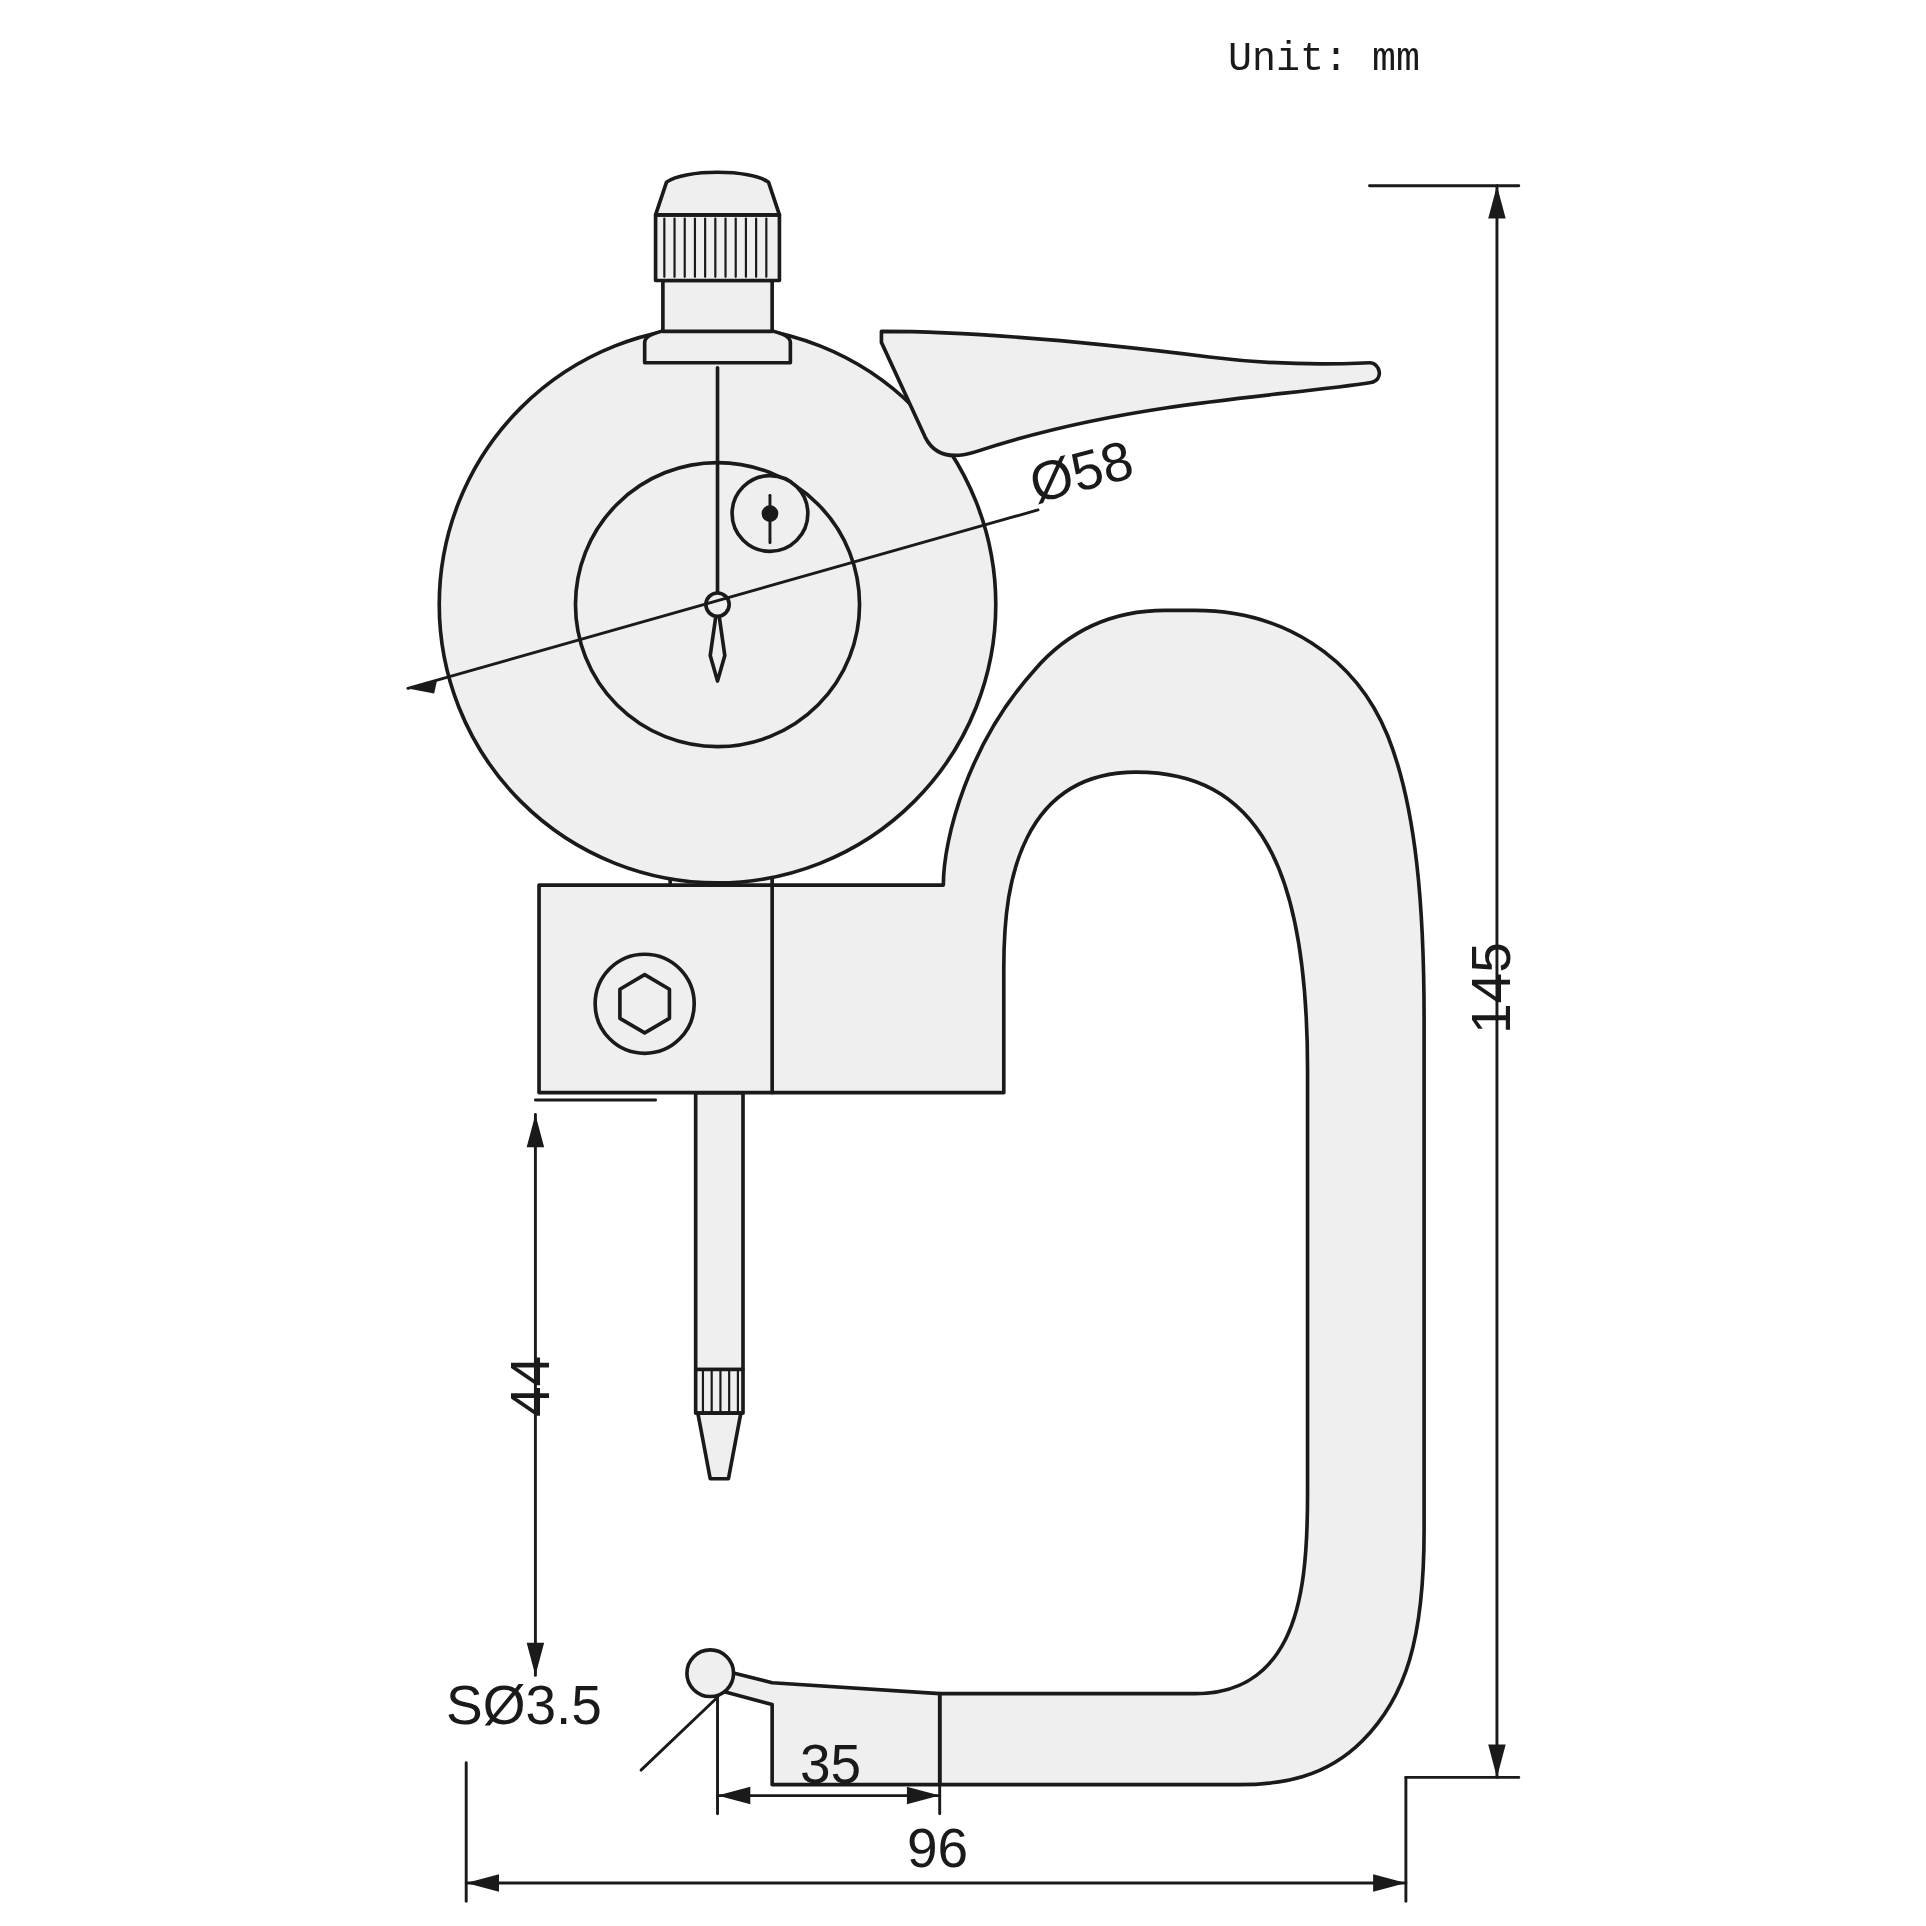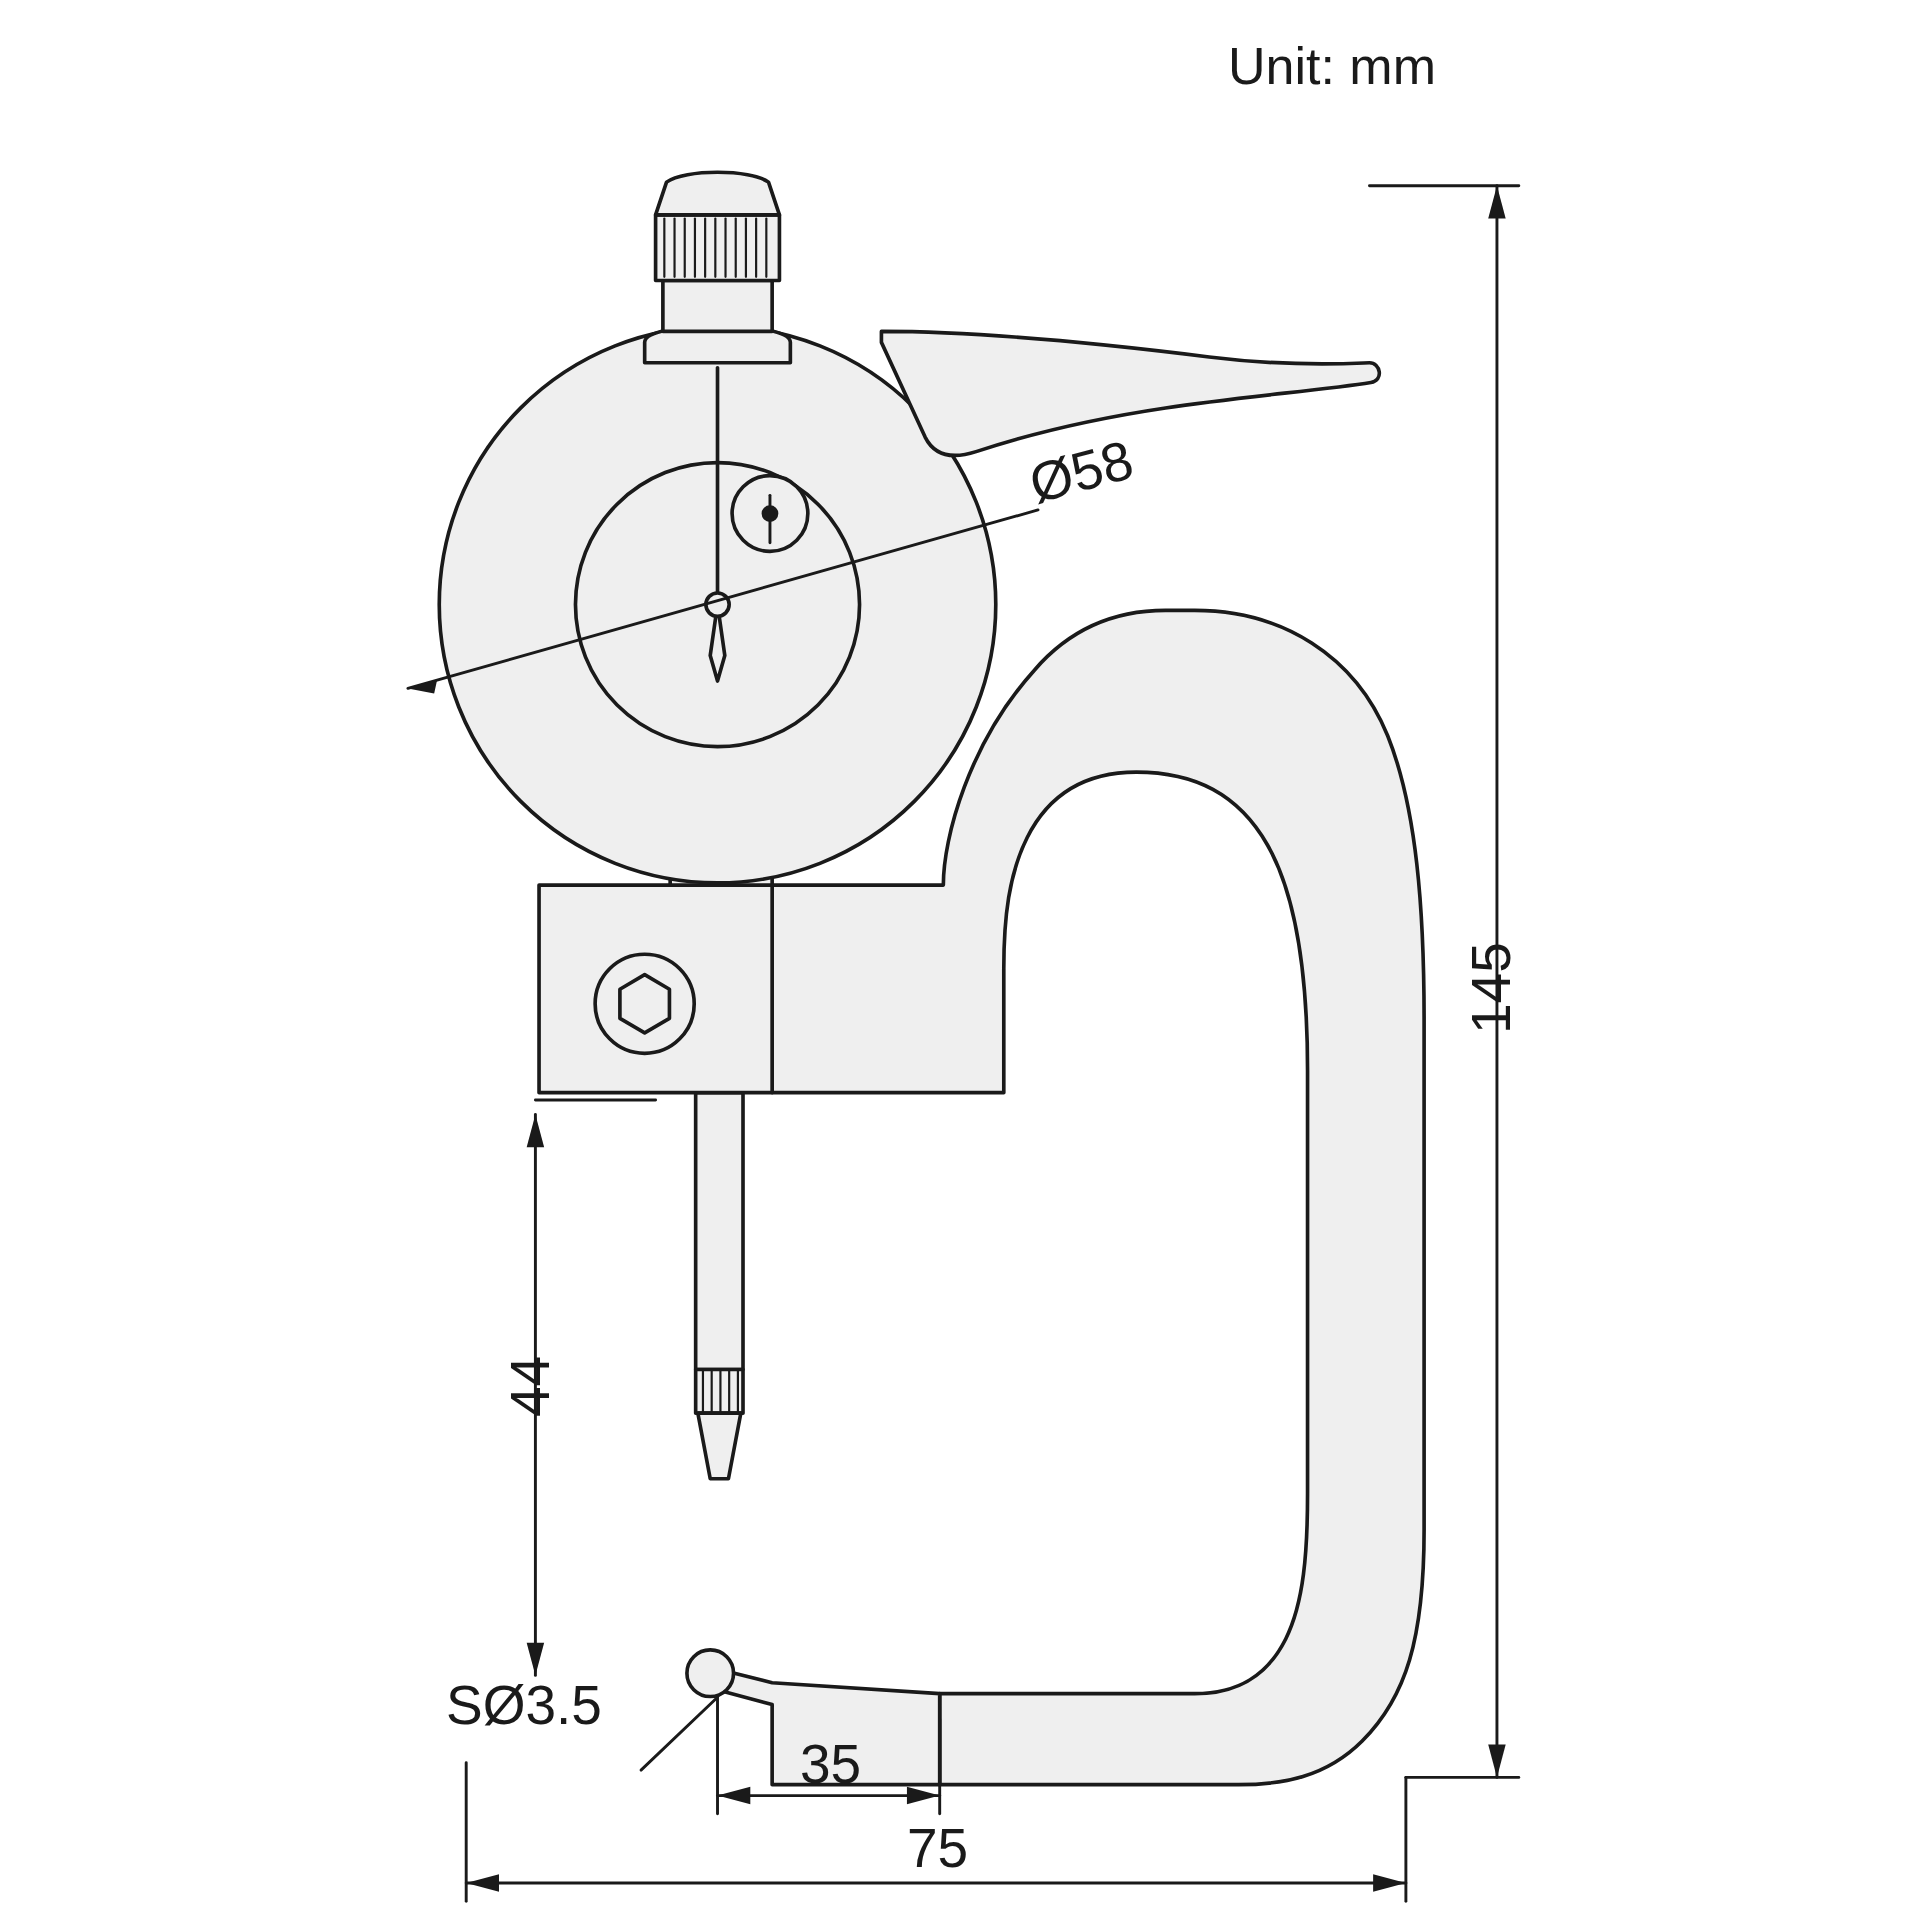--- a/index.html
+++ b/index.html
@@ -2,21 +2,21 @@
 <html style="font-size:11.7px"><head>
 <meta charset="utf-8">
 <style>
   html,body{margin:0;padding:0;background:#ffffff;}
   body{width:1926px;height:1926px;position:relative;overflow:hidden;
        font-family:"Liberation Sans", sans-serif;color:#1a1a1a;}
   #stage{position:absolute;left:0;top:0;width:1926px;height:1926px;}
   svg#dwg{position:absolute;left:0;top:0;width:1926px;height:1926px;display:block;}
   .lbl{position:absolute;font-family:"Liberation Sans", sans-serif;color:#1a1a1a;
        white-space:nowrap;line-height:1;}
-  .unit{font-size:52px;}
+  .unit{font-size:40px;font-family:Liberation Mono, monospace;}
   .dim{font-size:55px;}
   .dim-rot{font-size:55px;transform:rotate(-90deg);transform-origin:left top;}
 </style>
 </head>
 <body>
 
 <div id="stage">
 
   <svg id="dwg" viewBox="0 0 2644 2644">
     <g fill="none" stroke="#1a1a1a" stroke-width="5" stroke-linejoin="round" stroke-linecap="round">
@@ -145,16 +145,16 @@
   <div class="lbl dim" style="left:1024px;top:459px;transform:rotate(-15deg);transform-origin:left top;">Ø58</div>
 
   <div class="lbl dim-rot" style="left:1464px;top:1034px;">145</div>
 
   <div class="lbl dim-rot" style="left:503px;top:1417px;">44</div>
 
   <div class="lbl dim" style="left:446px;top:1678px;">SØ3.5</div>
 
   <div class="lbl dim" style="left:800px;top:1737px;">35</div>
 
-  <div class="lbl dim" style="left:907px;top:1821px;">75</div>
+  <div class="lbl dim" style="left:907px;top:1821px;">96</div>
 
 </div>
 
 
 </body></html>

